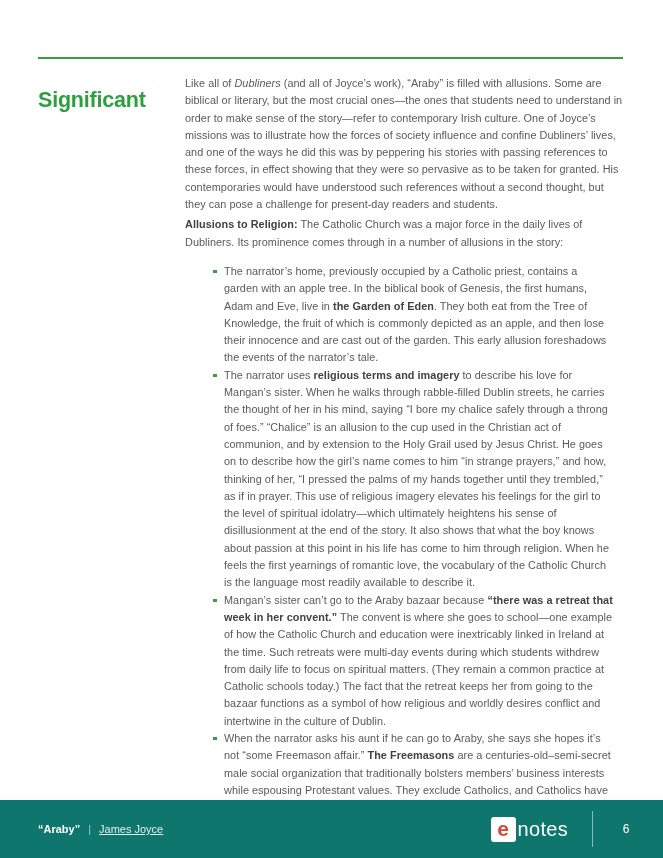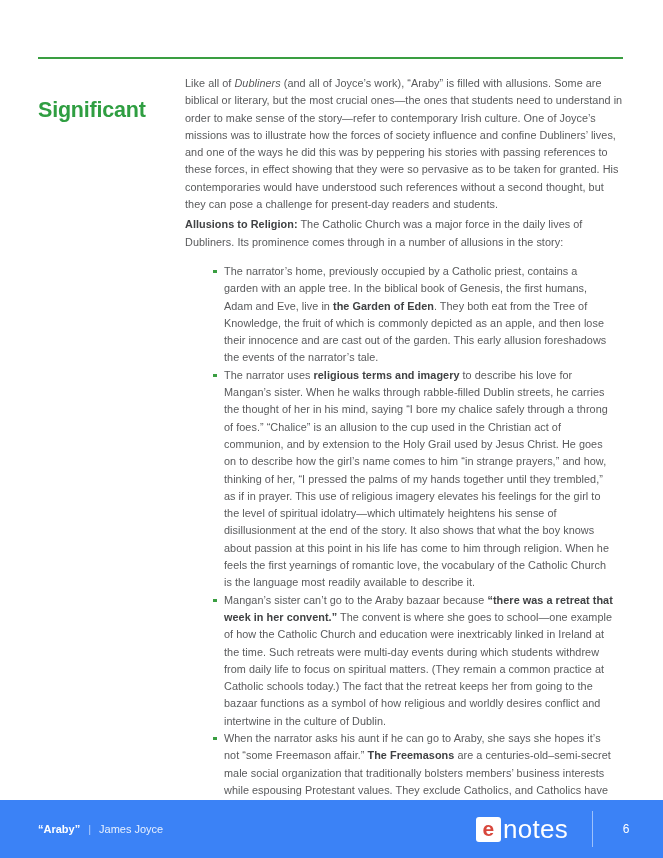--- a/index.html
+++ b/index.html
@@ -12,21 +12,21 @@
     overflow: hidden;
   }
   .top-rule {
     position: absolute;
     left: 38px; top: 57px;
     width: 585px; height: 2px;
     background: #3a9e41;
   }
   .section-title {
     position: absolute;
-    left: 38px; top: 96px;
+    left: 38px; top: 86px;
     width: 145px;
     color: #2f9e41;
     font-size: 21.5px;
     font-weight: bold;
     line-height: 28px;
     letter-spacing: -0.2px;
   }
   .content {
     position: absolute;
     left: 185px; top: 75px;
@@ -57,52 +57,52 @@
     margin-top: 4px;
     text-align: right;
     font-style: italic;
     font-size: 10.2px;
     color: #77787a;
   }
   .footer {
     position: absolute;
     left: 0; bottom: 0;
     width: 663px; height: 58px;
-    background: #3b82f6;
+    background: #0f766e;
   }
   .footer-left {
     position: absolute;
     left: 38px; top: 0; height: 58px;
     display: flex; align-items: center;
     font-size: 11px;
     color: #ffffff;
   }
   .footer-story-title { font-weight: bold; color: #ffffff; }
   .footer-sep { margin: 0 8px; color: rgba(255,255,255,0.6); font-size: 11px; }
-  .footer-author { color: rgba(255,255,255,0.88); font-weight: normal; }
+  .footer-author { color: rgba(255,255,255,0.88); font-weight: normal; text-decoration: underline; }
   .footer-right {
     position: absolute;
     right: 30px; top: 0; height: 58px;
     display: flex; align-items: center;
   }
   .logo { display: flex; align-items: center; }
   .logo-e-box {
     width: 25px; height: 25px;
     background: #ffffff;
     border-radius: 3px;
     display: flex; align-items: center; justify-content: center;
     font-size: 21px; font-weight: bold;
     color: #d8473c;
     line-height: 1;
     padding-bottom: 2px;
     box-sizing: border-box;
   }
   .logo-notes {
     color: #ffffff;
-    font-size: 26px;
+    font-size: 20px;
     letter-spacing: 0.3px;
     margin-left: 2px;
     font-weight: normal;
   }
   .footer-divider {
     width: 1px; height: 36px;
     background: rgba(255,255,255,0.5);
     margin: 0 26px 0 24px;
   }
   .page-number {

